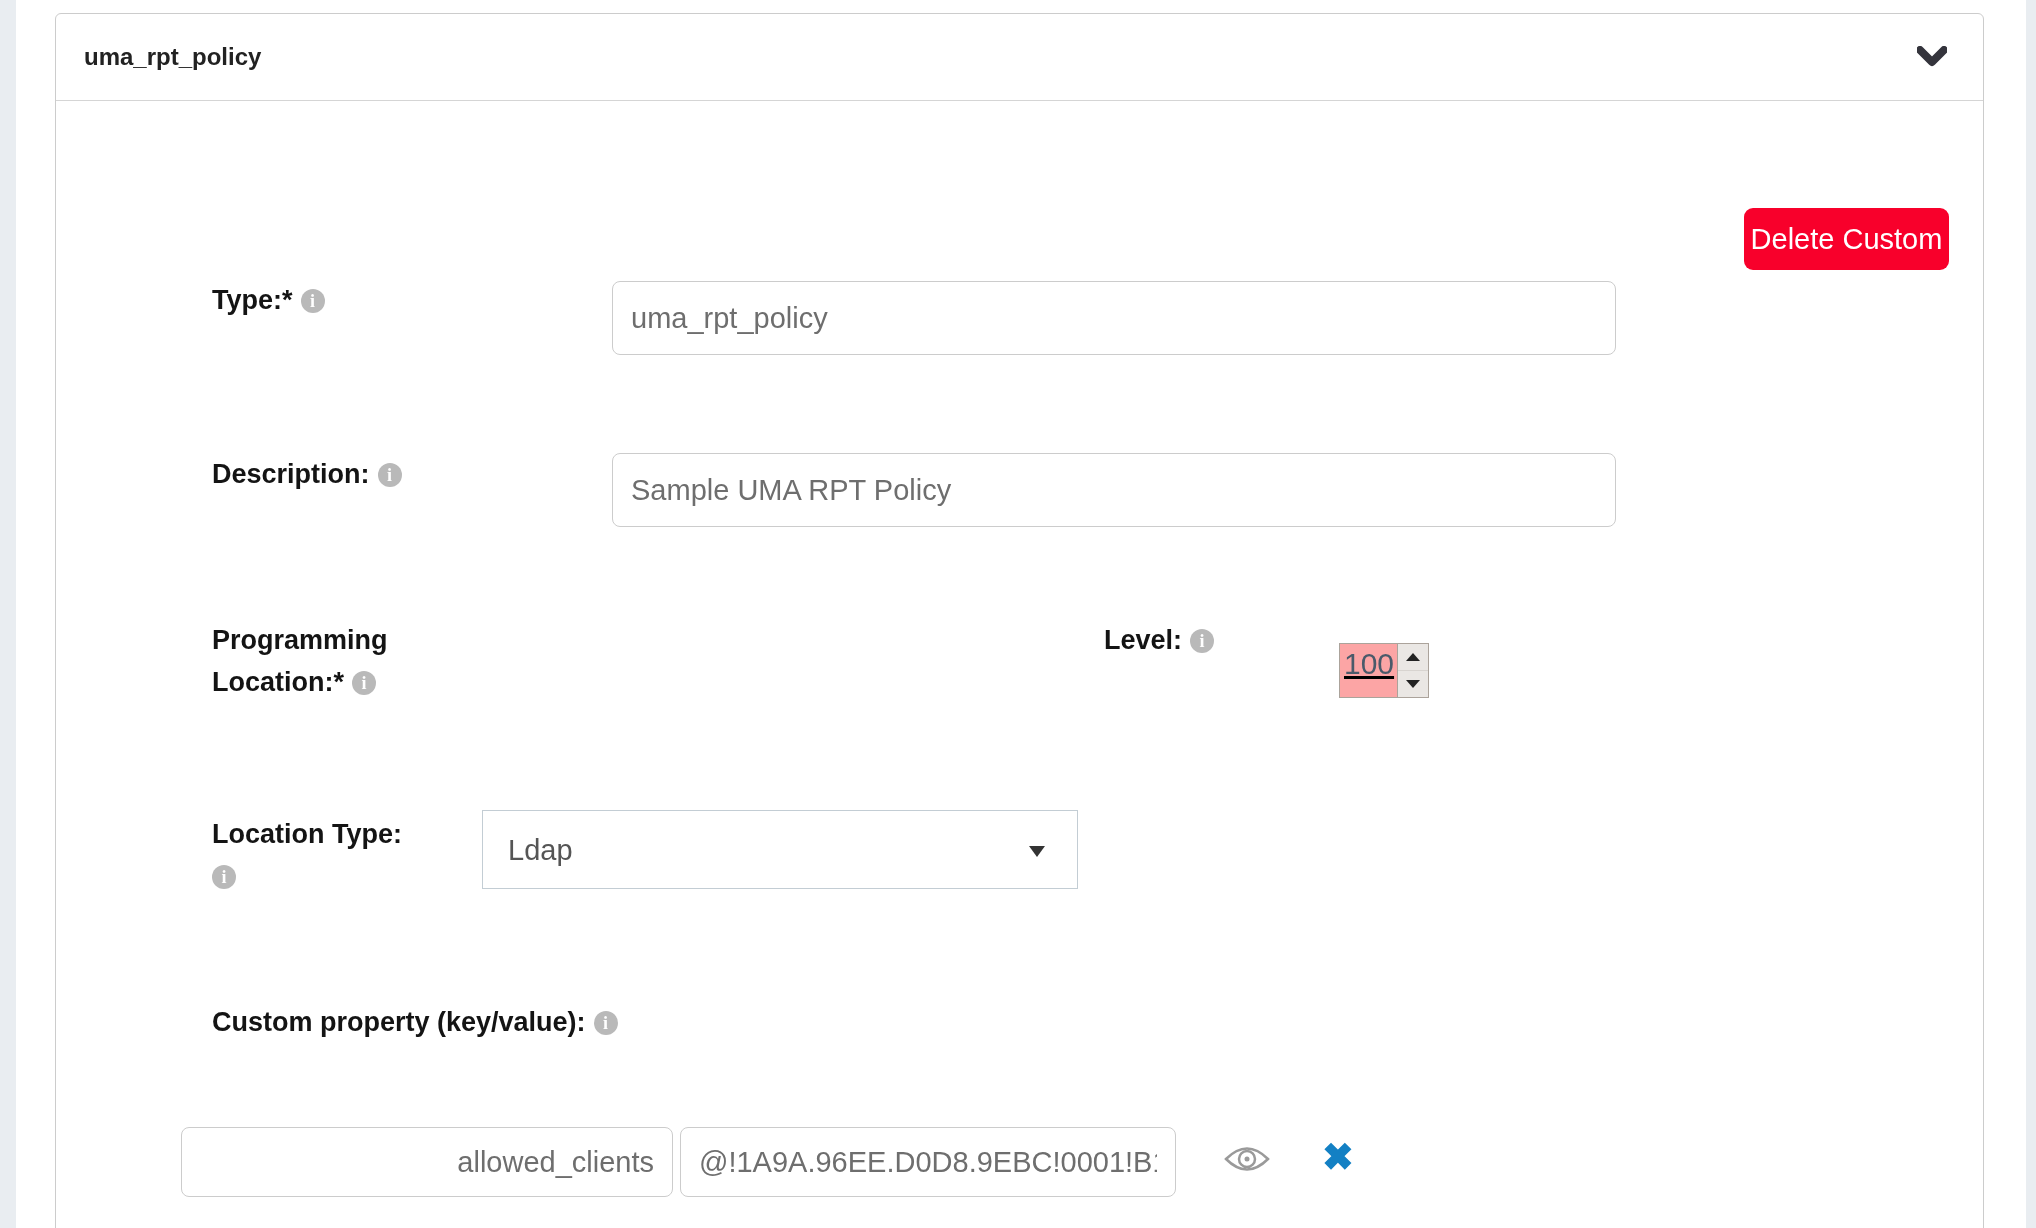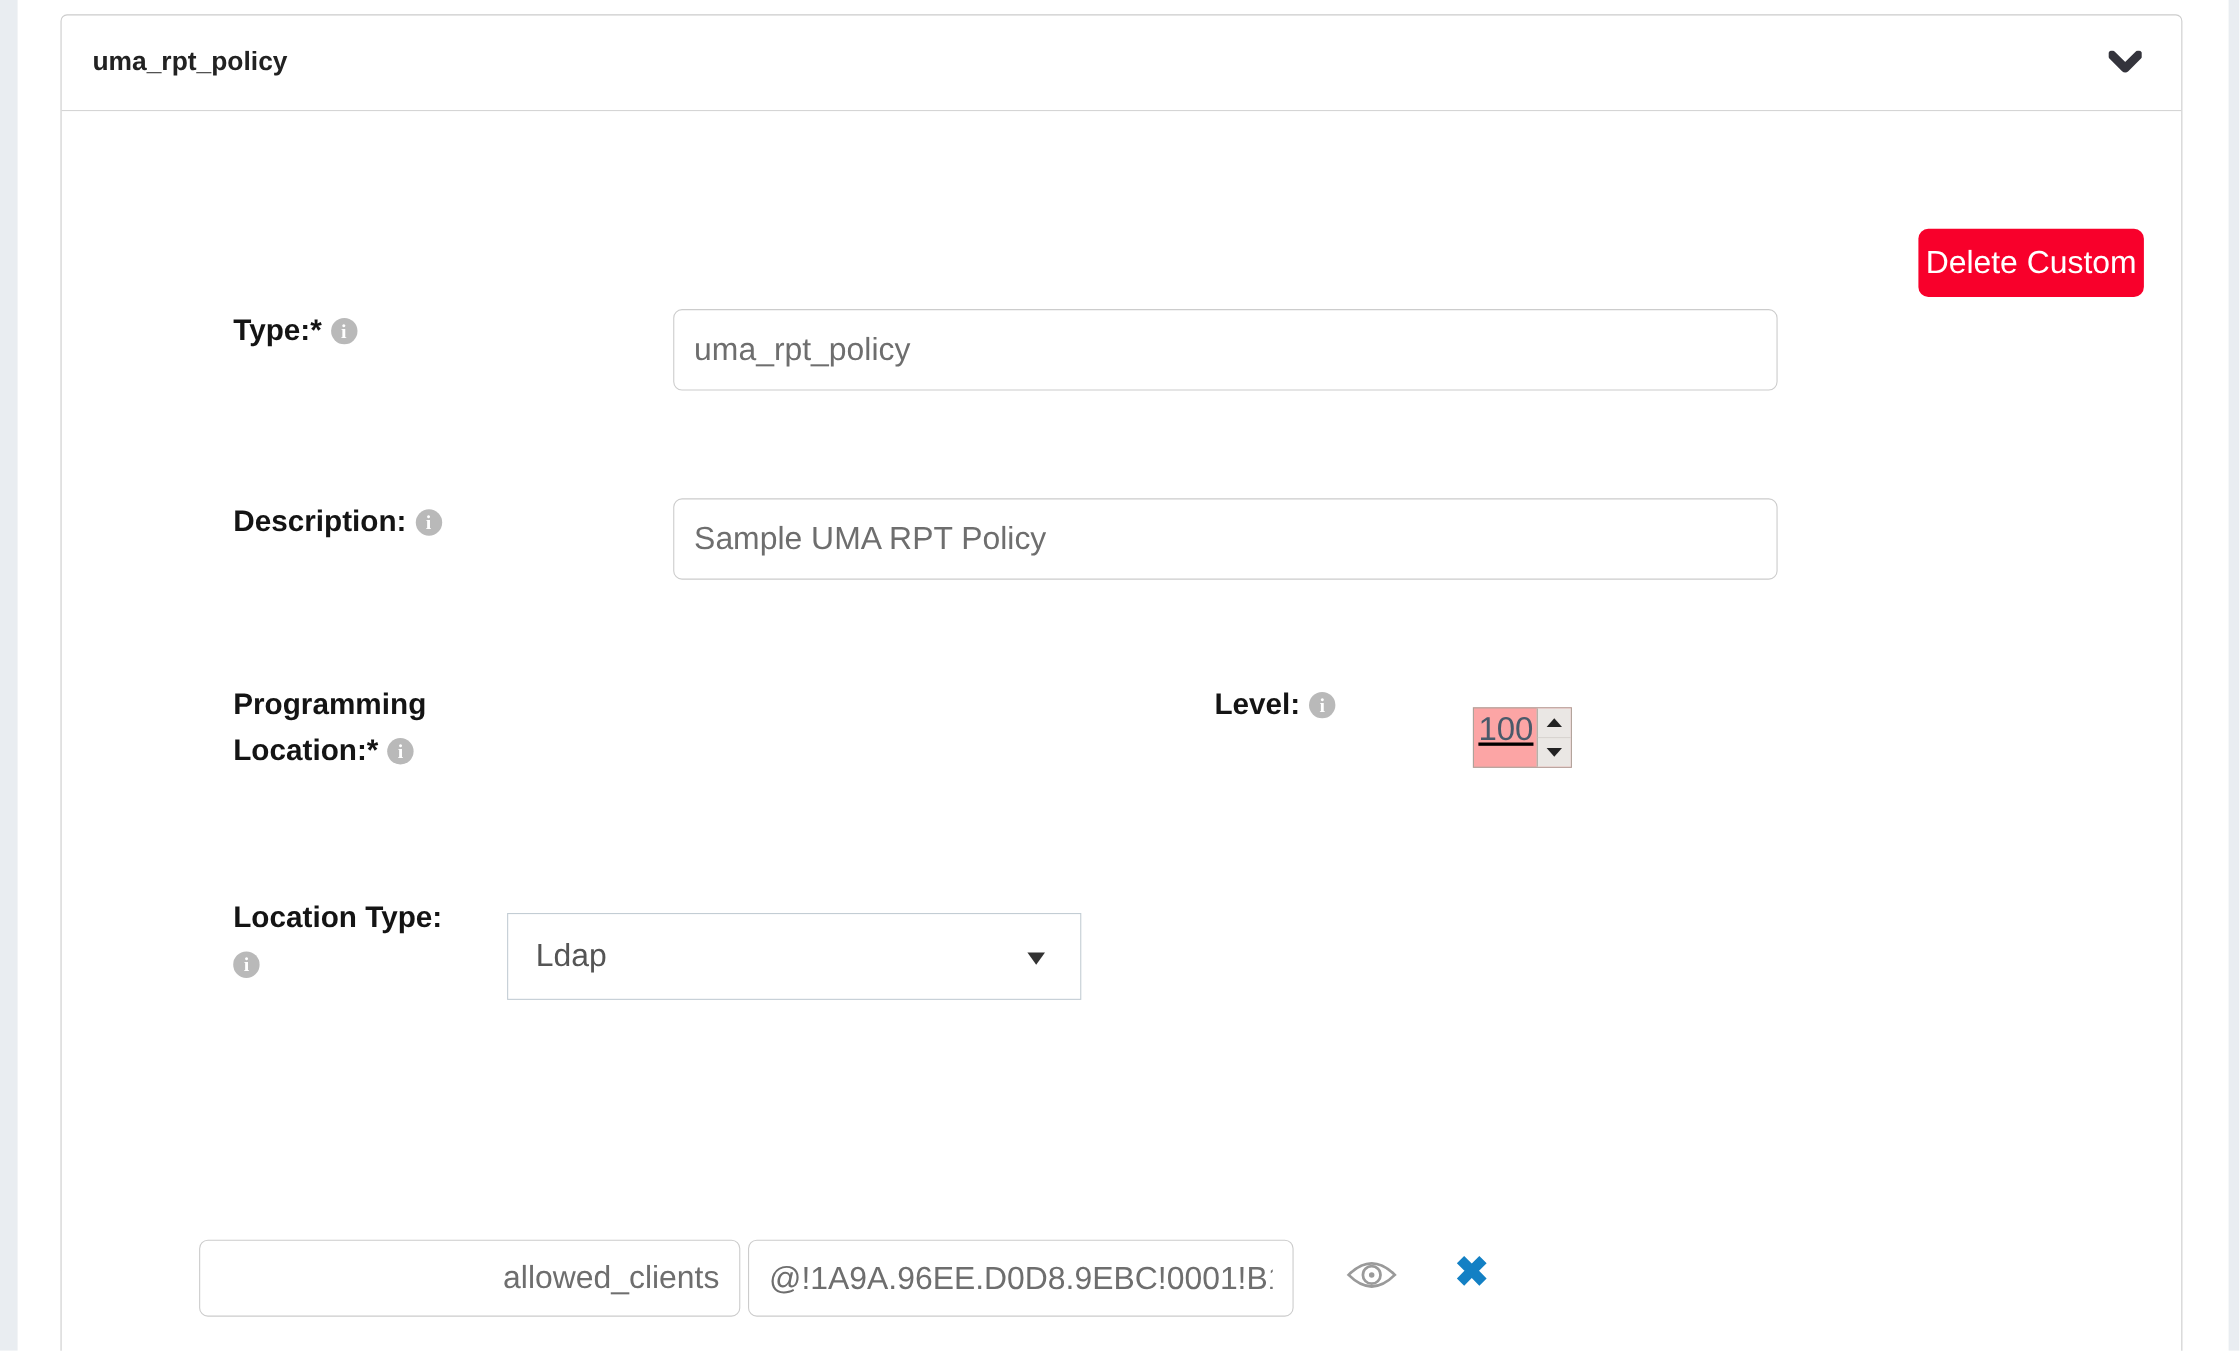--- a/index.html
+++ b/index.html
@@ -126,25 +126,28 @@
         <div class="spin-btn">
             <span class="tri-dn"></span>
           </div>
       </div>
     </div>
 
     <div class="lbl" style="left:156px; top:712px;">
       <span>Location Type:</span><br>
       <span class="info" style="margin-left:0;">i</span>
     </div>
-    <div class="sel" style="left:405px; top:709px; width:522px; height:79px;margin-top:20px;">
+    <div class="sel" style="left:426px; top:709px; width:596px; height:79px;">
       <span class="sel-value">Ldap</span>
       <span class="caret"></span>
     </div>
 
+    <div class="lbl" style="left:156px; top:900px;">
+      <span>Custom property (key/value):</span><span class="info">i</span>
+    </div>
 
     <div>
       <input class="txt" style="left: 125px; top: 1026px; width: 492px; height: 70px; text-align: right;" value="allowed_clients">
       <input class="txt" style="left: 624px; top: 1026px; width: 496px; height: 70px;" value="@!1A9A.96EE.D0D8.9EBC!0001!B12">
       <span class="icon-eye">
         <svg width="48" height="32" viewBox="0 0 48 32">
           <path d="M3 16 Q24 -5 45 16 Q24 37 3 16 Z" fill="none" stroke="#9a9a9a" stroke-width="2.5"></path>
           <circle cx="24" cy="16" r="8" fill="none" stroke="#9a9a9a" stroke-width="2.5"></circle>
           <circle cx="24" cy="16" r="2.5" fill="#9a9a9a"></circle>
         </svg>

